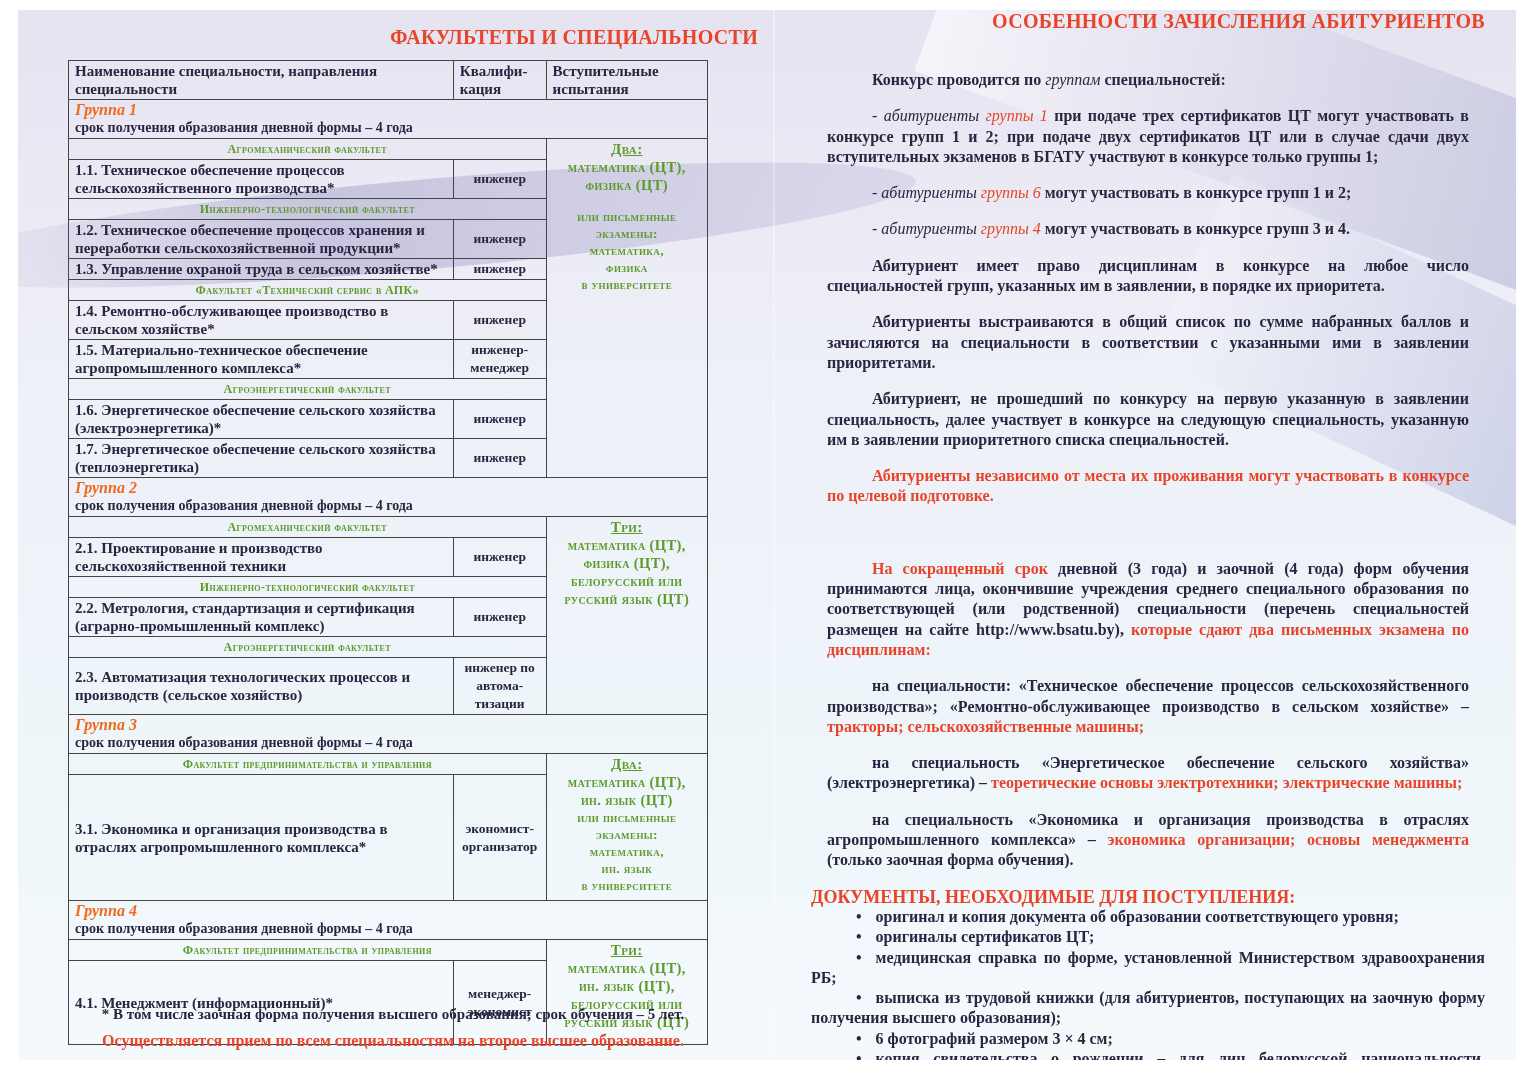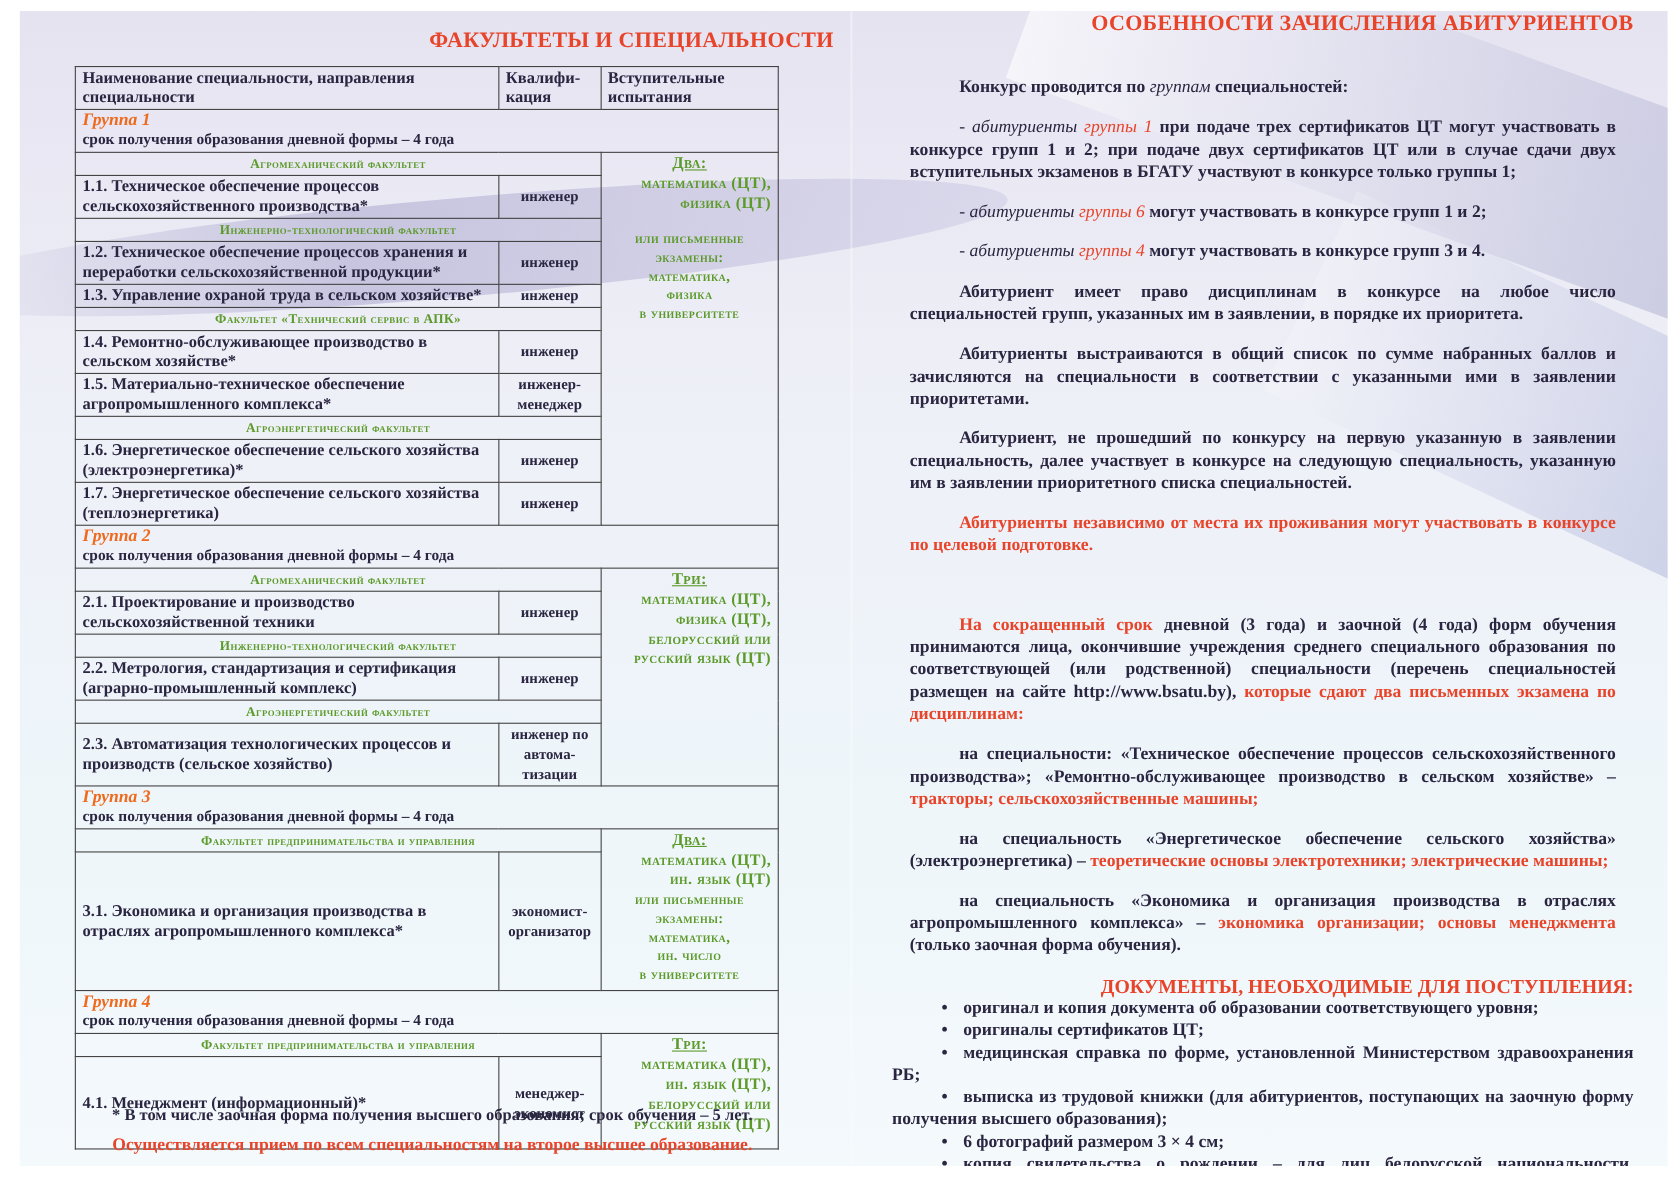--- a/index.html
+++ b/index.html
@@ -59,21 +59,21 @@
   .qual { text-align: center; font-size: 13.5px; line-height: 16px; }
   .group-row td { padding: 0; line-height: 17px; }
   .group-title { color: #ee6a1e; font-style: italic; font-size: 16px; display: block; }
   .group-term { font-size: 14px; display: block; }
   .faculty-row td {
     text-align: center; color: #5c9a2a; font-size: 12px; font-variant: small-caps;
     letter-spacing: 0.4px; padding: 0; line-height: 15px;
   }
   .exam { text-align: center; vertical-align: top !important; line-height: 19px; }
   .exam .head { text-decoration: underline; font-size: 15px; display:block; }
-  .exam .line { display: block; font-size: 14.5px; text-align: right; }
+  .exam .line { display: block; font-size: 14.5px; }
   .exam .small { display: block; font-size: 13.5px; line-height: 17px; }
   .exam .gap { display: block; height: 14px; }
   .spec-text { text-align: left; }
 
   .footnote {
     position: absolute; left: 0; top: 996px; width: 650px; text-align: center;
     font-size: 15px; font-weight: bold; color: #2a2540;
   }
   .footnote-red {
     position: absolute; left: 0; top: 1022px; width: 650px; text-align: center;
@@ -83,21 +83,21 @@
   .rtext {
     position: absolute; left: 0; top: 44px; width: 674px;
     font-size: 16px; font-weight: bold; line-height: 20.3px; text-align: justify;
     color: #2a2540;
   }
   .rtext p { margin: 16px; text-indent: 45px; }
   .rtext .red { color: #e8442a; }
   .rtext em { font-style: italic; }
   .rtext .spacer { height: 20px; }
   .rtext h2 {
-    margin: 10px 0 0 0; text-align: right; color: #e8442a; font-size: 18px; font-weight: bold;
+    margin: 10px 0 0 0; text-align: left; color: #e8442a; font-size: 18px; font-weight: bold;
   }
   .rtext ul { list-style: none; margin: 0; padding: 0; }
   .rtext li { text-indent: 45px; }
   .rtext li .bullet { margin-right: 14px; }
 </style>
 </head>
 <body>
 
 <div class="sheet">
   <div class="swoosh s1"></div>
@@ -216,21 +216,21 @@
           </tr>
           <tr class="faculty-row">
             <td colspan="2">Факультет предпринимательства и управления</td>
             <td class="exam" rowspan="2">
               <span class="head">Два:</span>
               <span class="line">математика (ЦТ),</span>
               <span class="line">ин. язык (ЦТ)</span>
               <span class="small">или письменные</span>
               <span class="small">экзамены:</span>
               <span class="small">математика,</span>
-              <span class="small">ин. число</span>
+              <span class="small">ин. язык</span>
               <span class="small">в университете</span>
             </td>
           </tr>
           <tr style="height: 126px;">
             <td class="spec-text">3.1. Экономика и организация производства в отраслях агропромышленного комплекса*</td>
             <td class="qual">экономист-организатор</td>
           </tr>
           <tr class="group-row">
             <td colspan="3">
               <span class="group-title">Группа 4</span>

